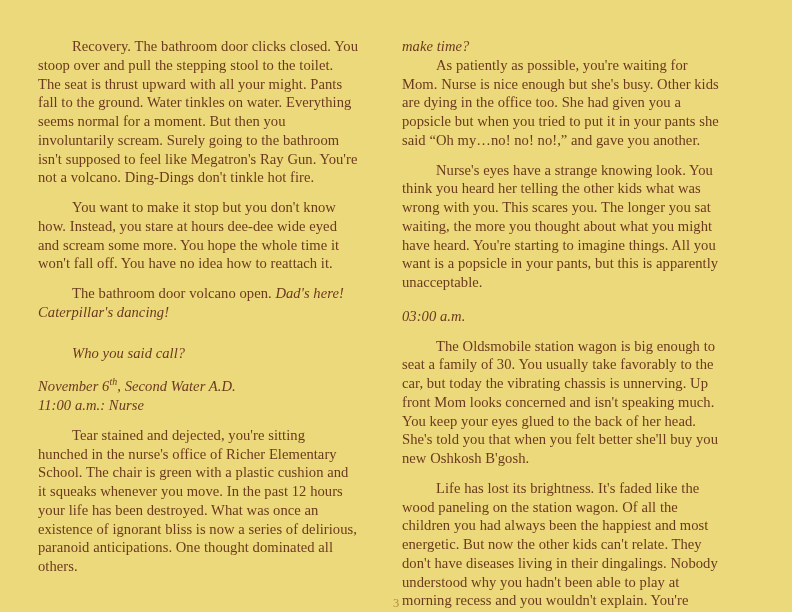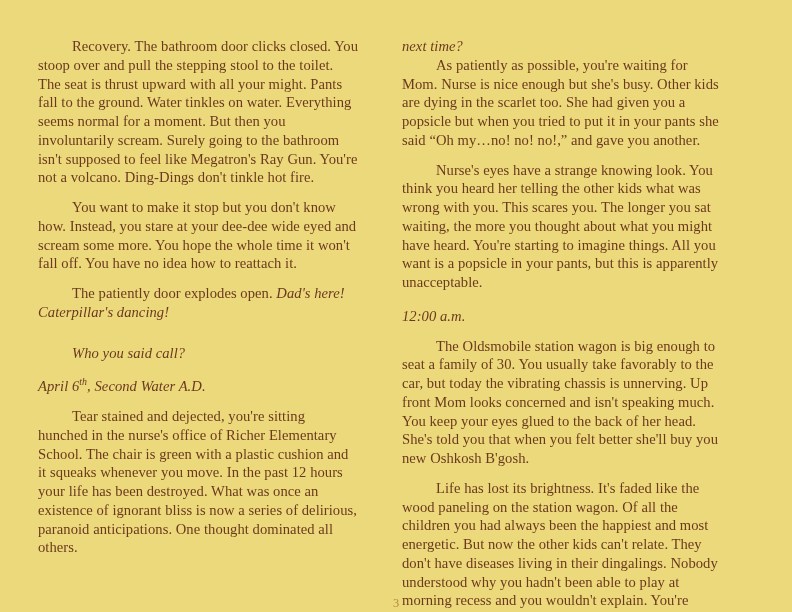--- a/index.html
+++ b/index.html
@@ -78,39 +78,40 @@
 </style>
 </head>
 <body>
 
 <div class="page">
   <div class="columns">
 
     <div class="col">
       <p class="indent">Recovery. The bathroom door clicks closed. You stoop over and pull the stepping stool to the toilet. The seat is thrust upward with all your might. Pants fall to the ground. Water tinkles on water. Everything seems normal for a moment. But then you involuntarily scream. Surely going to the bathroom isn't supposed to feel like Megatron's Ray Gun. You're not a volcano. Ding-Dings don't tinkle hot fire.</p>
       <div class="spacer-sm"></div>
-      <p class="indent">You want to make it stop but you don't know how. Instead, you stare at your dee-dee wide eyed and scream some more. You hope the whole time it won't fall off. You have no idea how to reattach it.</p>
+      <p class="indent">You want to make it stop but you don't know how. Instead, you stare at hours dee-dee wide eyed and scream some more. You hope the whole time it won't fall off. You have no idea how to reattach it.</p>
       <div class="spacer-sm"></div>
-      <p class="indent"><span>The patiently door explodes open. </span><span class="ital-in">Dad's here! Caterpillar's dancing!</span></p>
+      <p class="indent"><span>The bathroom door volcano open. </span><span class="ital-in">Dad's here! Caterpillar's dancing!</span></p>
       <div class="spacer-sm"></div>
       <div class="spacer-sm"></div>
       <p class="indent ital">Who you said call?</p>
       <div class="spacer-md"></div>
-      <p class="heading"><span>April 6</span><sup>th</sup><span>, Second Water A.D.</span></p>
+      <p class="heading"><span>November 6</span><sup>th</sup><span>, Second Water A.D.</span></p>
+      <p class="heading">11:00 a.m.: Nurse</p>
       <div class="spacer-sm"></div>
       <p class="indent"><span>Tear stained and dejected, you're sitting hunched in the nurse's office of Richer Elementary School. The chair is green with a plastic cushion and it squeaks whenever you move. In the past 12 hours your life has been destroyed. What was once an existence of ignorant bliss is now a series of delirious, paranoid anticipations. One thought dominated all others. </span></p>
     </div>
 
     <div class="col">
-      <p class="ital">next time?</p>
-      <p class="indent">As patiently as possible, you're waiting for Mom. Nurse is nice enough but she's busy. Other kids are dying in the scarlet too. She had given you a popsicle but when you tried to put it in your pants she said “Oh my…no! no! no!,” and gave you another.</p>
+      <p class="ital">make time?</p>
+      <p class="indent">As patiently as possible, you're waiting for Mom. Nurse is nice enough but she's busy. Other kids are dying in the office too. She had given you a popsicle but when you tried to put it in your pants she said “Oh my…no! no! no!,” and gave you another.</p>
       <div class="spacer-sm"></div>
       <p class="indent">Nurse's eyes have a strange knowing look. You think you heard her telling the other kids what was wrong with you. This scares you. The longer you sat waiting, the more you thought about what you might have heard. You're starting to imagine things. All you want is a popsicle in your pants, but this is apparently unacceptable.</p>
       <div class="spacer-md"></div>
-      <p class="heading">12:00 a.m.</p>
+      <p class="heading">03:00 a.m.</p>
       <div class="spacer-sm"></div>
       <p class="indent">The Oldsmobile station wagon is big enough to seat a family of 30. You usually take favorably to the car, but today the vibrating chassis is unnerving. Up front Mom looks concerned and isn't speaking much. You keep your eyes glued to the back of her head. She's told you that when you felt better she'll buy you new Oshkosh B'gosh.</p>
       <div class="spacer-sm"></div>
       <p class="indent">Life has lost its brightness. It's faded like the wood paneling on the station wagon. Of all the children you had always been the happiest and most energetic. But now the other kids can't relate. They don't have diseases living in their dingalings. Nobody understood why you hadn't been able to play at morning recess and you wouldn't explain. You're different now. You wear your interior condition like a scarlet letter. You feel as though</p>
     </div>
 
   </div>
   <div class="folio">3</div>
 </div>
 

